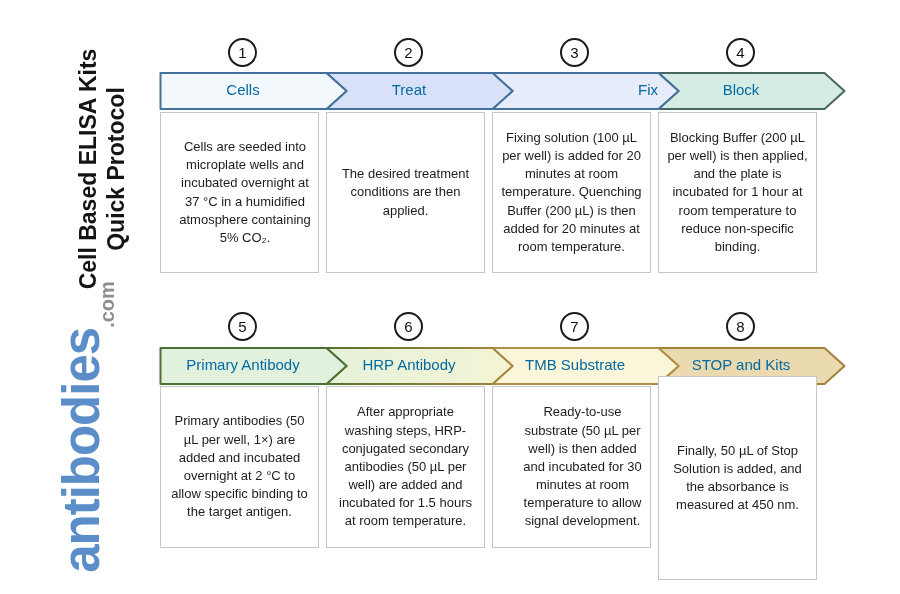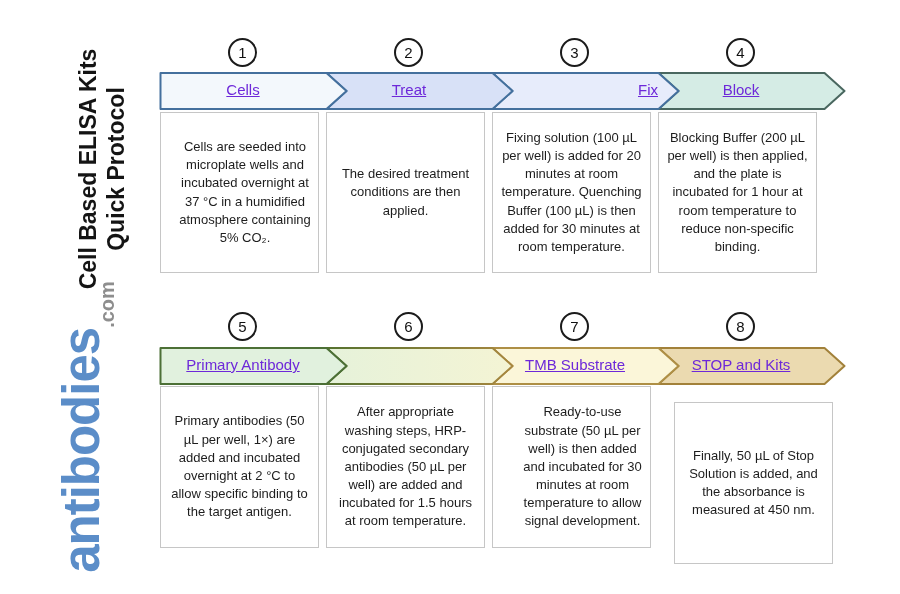--- a/index.html
+++ b/index.html
@@ -27,21 +27,21 @@
   
   .circle{
     position:absolute;width:29px;height:29px;border:2px solid #1b1b1b;border-radius:50%;
     background:#ffffff;box-sizing:border-box;
     display:flex;align-items:center;justify-content:center;
     font-size:15px;color:#111;
   }
   .arrow-svg{position:absolute;left:159px;width:690px;height:40px;}
   .arrow-label{
     position:absolute;width:166px;height:38px;line-height:38px;
-    text-align:center;font-size:15px;color:#6d28d9;text-decoration:underline;
+    text-align:center;font-size:15px;color:#0369a1;
   }
   .desc-box{
     position:absolute;width:159px;background:#ffffff;border:1px solid #c6c6c6;
     box-sizing:border-box;display:flex;align-items:center;justify-content:center;
     padding:6px 7px;
   }
   .desc-box span{
     display:block;text-align:center;font-size:13px;line-height:1.4;color:#1d1d1d;
   }
 </style>
@@ -84,21 +84,21 @@
   <div class="arrow-label" style="left:492px;top:71px;text-align:right;">Fix</div>
   <div class="arrow-label" style="left:658px;top:71px;">Block</div>
 
   <div class="desc-box" style="left:160px;top:112px;height:161px;padding-left:18px;">
     <span>Cells are seeded into microplate wells and incubated overnight at 37 °C in a humidified atmosphere containing 5% CO₂.</span>
   </div>
   <div class="desc-box" style="left:326px;top:112px;height:161px;">
     <span>The desired treatment conditions are then applied.</span>
   </div>
   <div class="desc-box" style="left:492px;top:112px;height:161px;">
-    <span>Fixing solution (100 µL per well) is added for 20 minutes at room temperature. Quenching Buffer (100 µL) is then added for 30 minutes at room temperature.</span>
+    <span>Fixing solution (100 µL per well) is added for 20 minutes at room temperature. Quenching Buffer (200 µL) is then added for 20 minutes at room temperature.</span>
   </div>
   <div class="desc-box" style="left:658px;top:112px;height:161px;">
     <span>Blocking Buffer (200 µL per well) is then applied, and the plate is incubated for 1 hour at room temperature to reduce non-specific binding.</span>
   </div>
 
   <div class="circle" style="left:228px;top:312px;">
       <span>5</span>
     </div>
   <div class="circle" style="left:394px;top:312px;">
       <span>6</span>
@@ -121,29 +121,30 @@
         <stop offset="1" stop-color="#a8873f"></stop>
       </linearGradient>
     </defs>
     <path stroke-width="2" stroke-linejoin="round" d="M 499.5 2 L 665.5 2 L 685.5 20 L 665.5 38 L 499.5 38 L 519.5 20 Z" fill="#ebdab0" stroke="#a2813a"></path>
     <path stroke-width="2" stroke-linejoin="round" d="M 333.5 2 L 499.5 2 L 519.5 20 L 499.5 38 L 333.5 38 L 353.5 20 Z" fill="#fbf6d9" stroke="#ae8f45"></path>
     <path stroke-width="2" stroke-linejoin="round" fill="url(#g6f)" stroke="url(#g6s)" d="M 167.5 2 L 333.5 2 L 353.5 20 L 333.5 38 L 167.5 38 L 187.5 20 Z"></path>
     <path stroke-width="2" stroke-linejoin="round" d="M 1.5 2 L 167.5 2 L 187.5 20 L 167.5 38 L 1.5 38 Z" fill="#e1f1de" stroke="#4c7036"></path>
   </svg>
 
   <div class="arrow-label" style="left:160px;top:346px;">Primary Antibody</div>
+  <div class="arrow-label" style="left:326px;top:346px;">HRP Antibody</div>
   <div class="arrow-label" style="left:492px;top:346px;">TMB Substrate</div>
   <div class="arrow-label" style="left:658px;top:346px;">STOP and Kits</div>
 
   <div class="desc-box" style="left:160px;top:386px;height:162px;">
     <span>Primary antibodies (50 µL per well, 1×) are added and incubated overnight at 2 °C to allow specific binding to the target antigen.</span>
   </div>
   <div class="desc-box" style="left:326px;top:386px;height:162px;align-items:center;">
     <span>After appropriate washing steps, HRP-conjugated secondary antibodies (50 µL per well) are added and incubated for 1.5 hours at room temperature.</span>
   </div>
   <div class="desc-box" style="left:492px;top:386px;height:162px;padding-left:29px;">
     <span>Ready-to-use substrate (50 µL per well) is then added and incubated for 30 minutes at room temperature to allow signal development.</span>
   </div>
-  <div class="desc-box" style="left:658px;top:402px;height:162px;margin-left:16px;">
+  <div class="desc-box" style="left:658px;top:376px;height:204px;">
     <span>Finally, 50 µL of Stop Solution is added, and the absorbance is measured at 450 nm.</span>
   </div>
 
 </div>
 
 </body></html>

